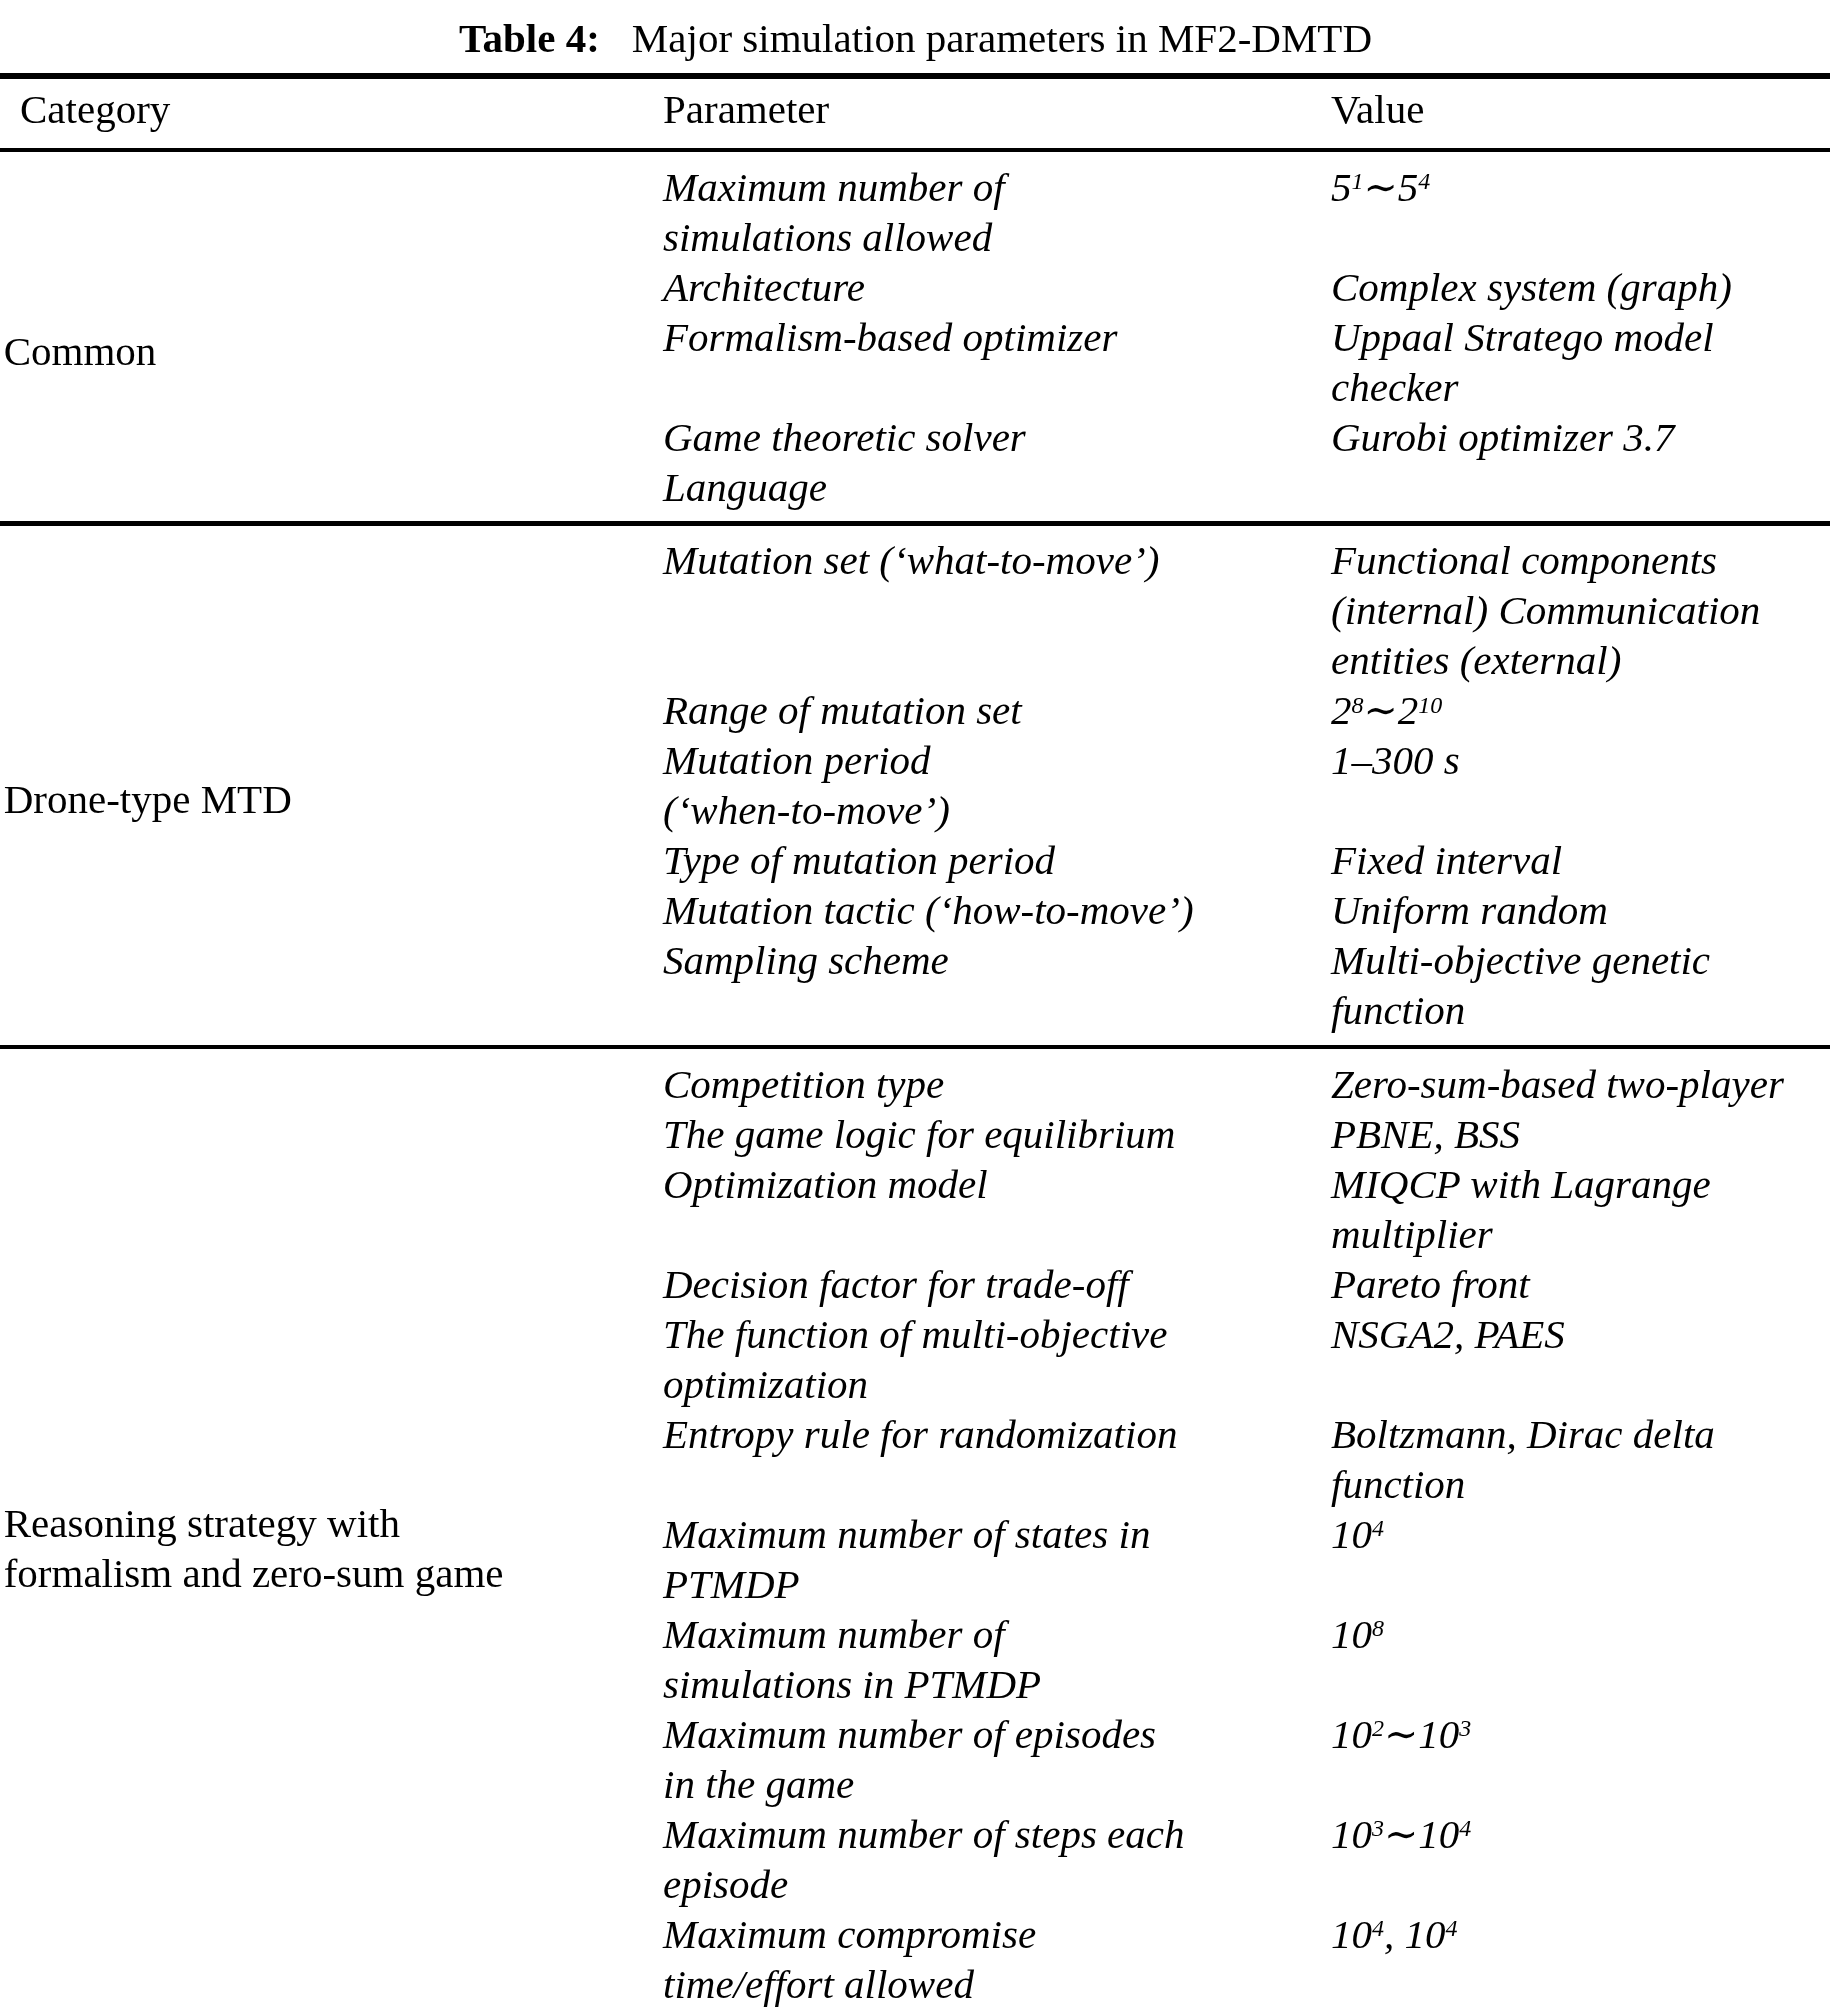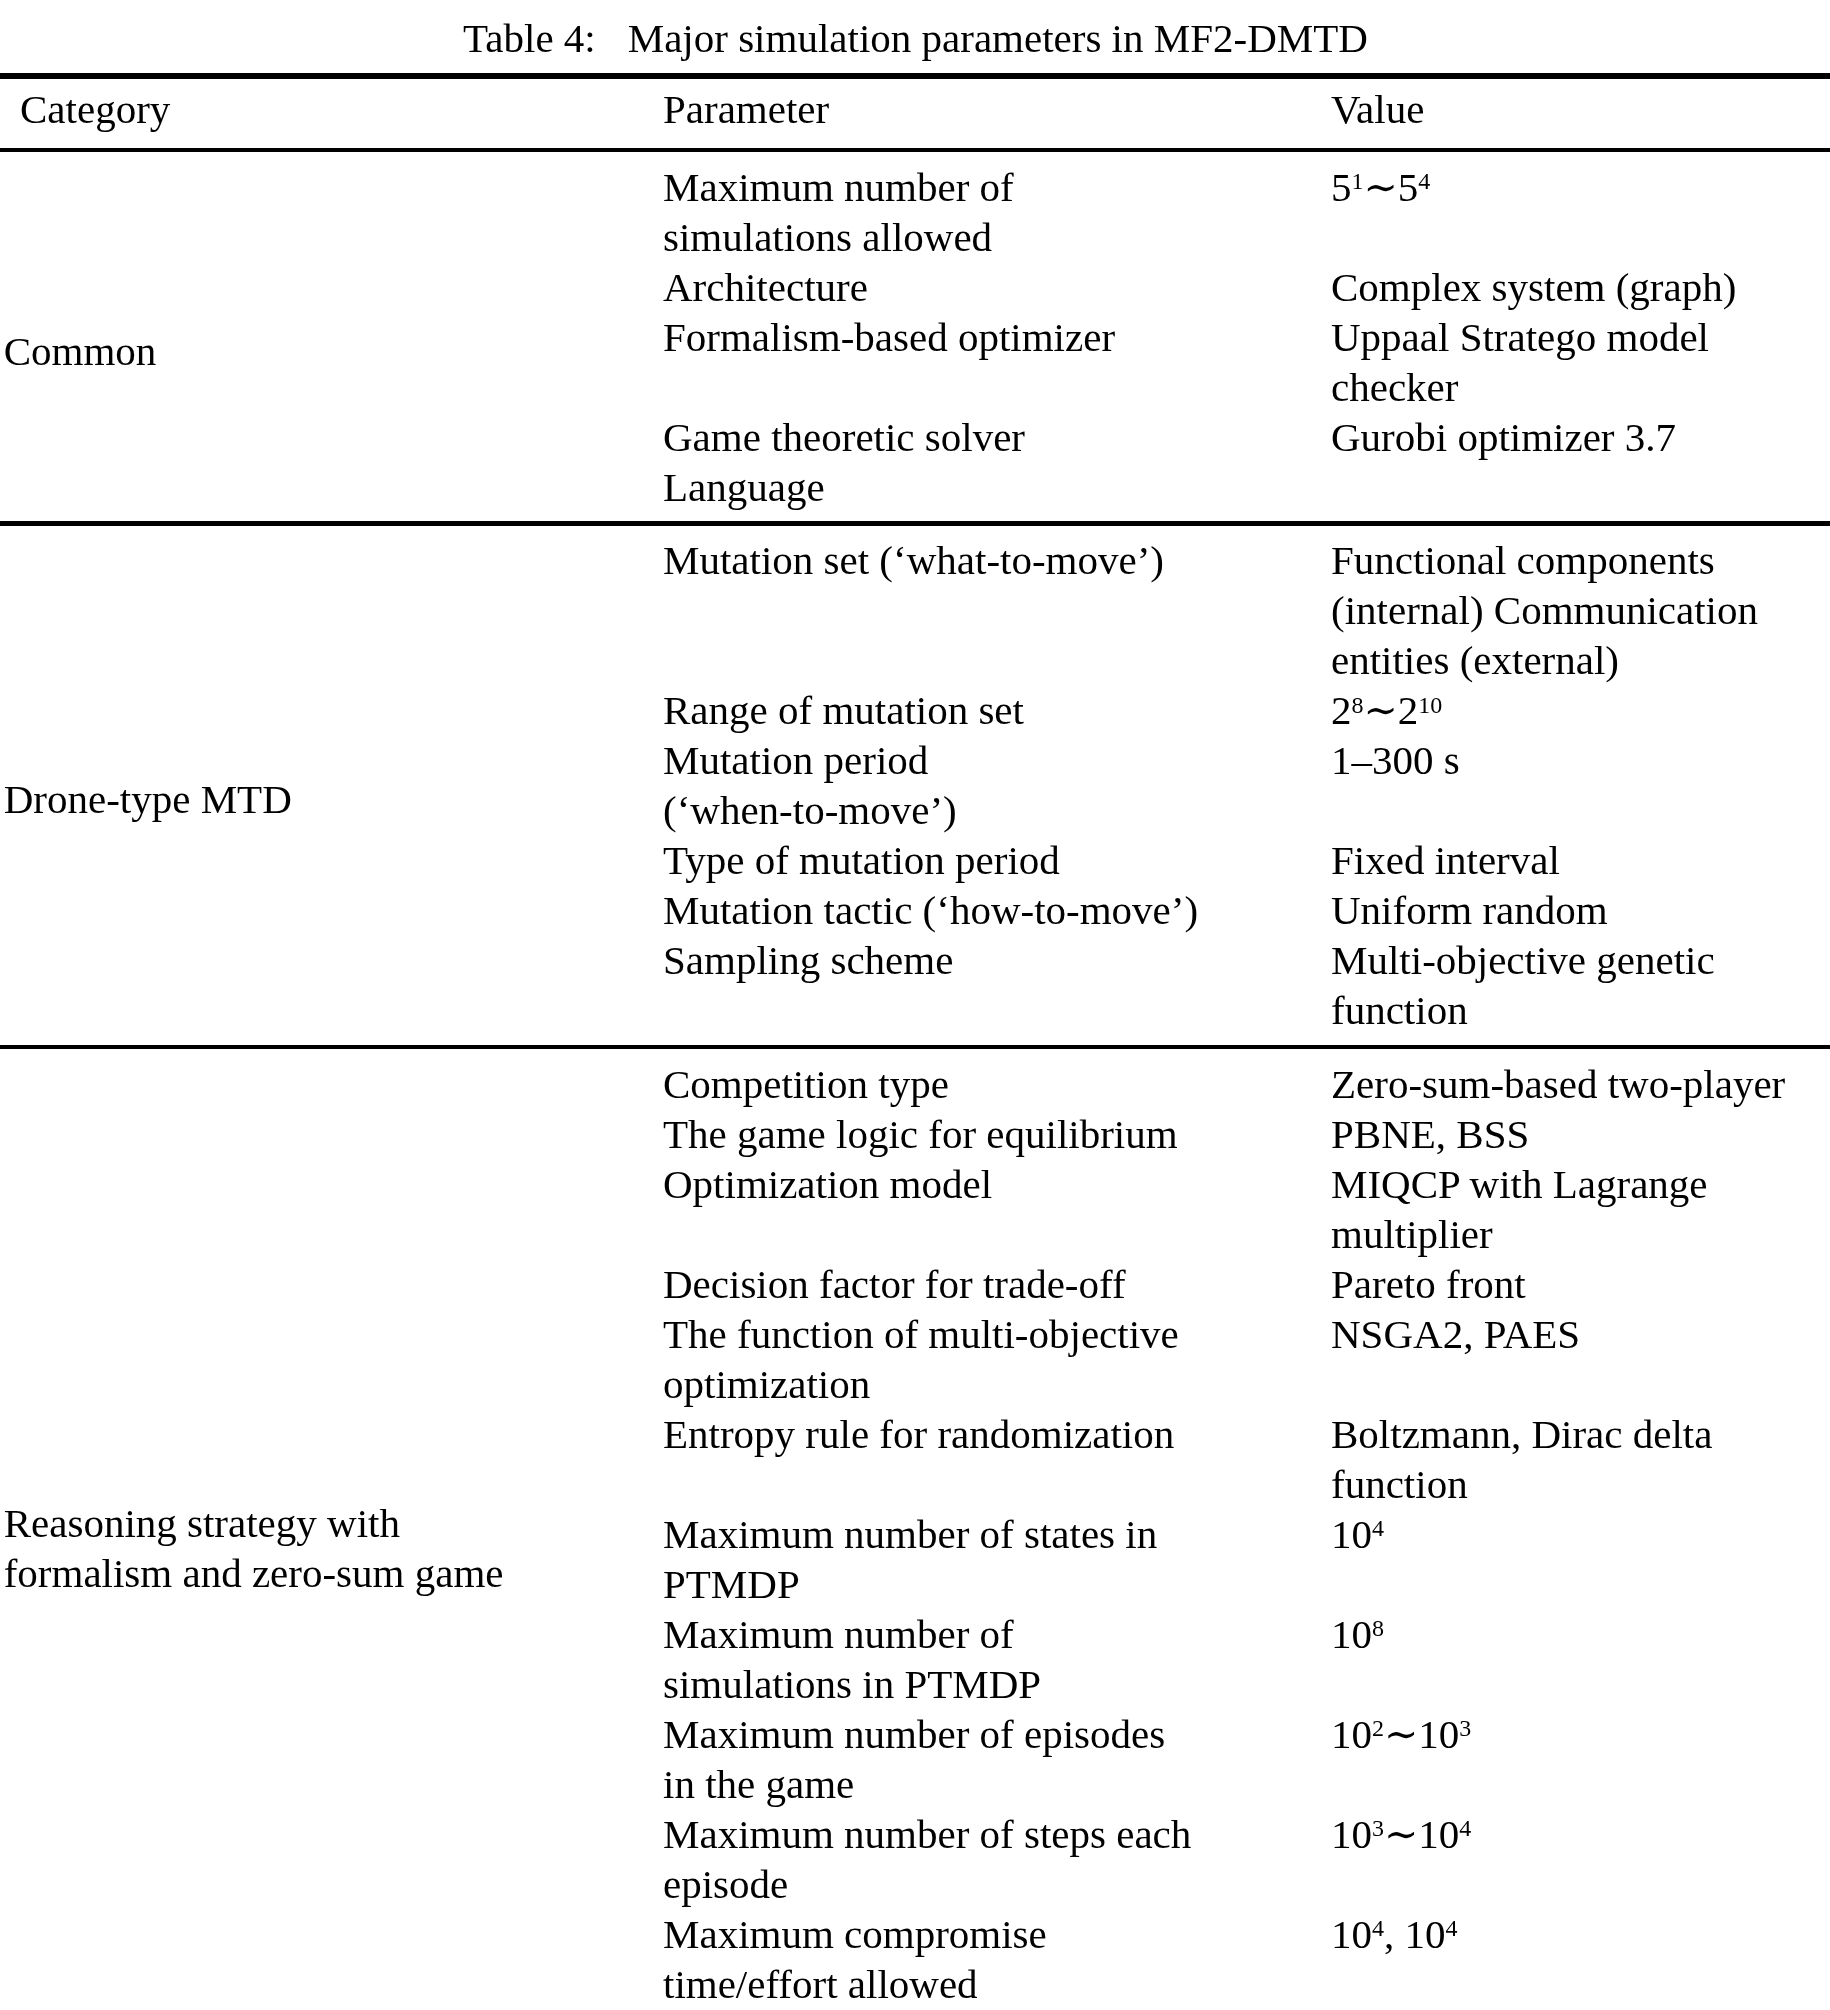--- a/index.html
+++ b/index.html
@@ -12,21 +12,21 @@
     font-size: 41px;
     line-height: 50px;
   }
   .page { width: 1831px; }
 
   .title {
     padding: 13px 0 10.3px 0;
     text-align: center;
     white-space: nowrap;
   }
-  .title .lbl { font-weight: normal; margin-right: 32px; }
+  .title .lbl { font-weight: bold; margin-right: 32px; }
 
   .rule { height: 4.7px; background: #000000; }
   .rule.thick { height: 5.6px; }
 
   .head-row {
     display: grid;
     grid-template-columns: 663px 668px 1fr;
     padding: 4.7px 0 14px 0;
   }
   .head-cell { white-space: nowrap; }
@@ -36,20 +36,21 @@
     display: grid;
     grid-template-columns: 663px 1fr;
     padding: 9.4px 0;
     align-items: center;
   }
   .cat-cell { padding-left: 3.7px; align-self: center; margin-top: 28px; }
   .row {
     display: grid;
     grid-template-columns: 668px 1fr;
     align-items: start;
+    font-style: italic;
   }
   .line { white-space: nowrap; }
 
   .sup {
     font-size: 24px;
     line-height: 0;
     position: relative;
     top: -0.48em;
   }
 </style>

